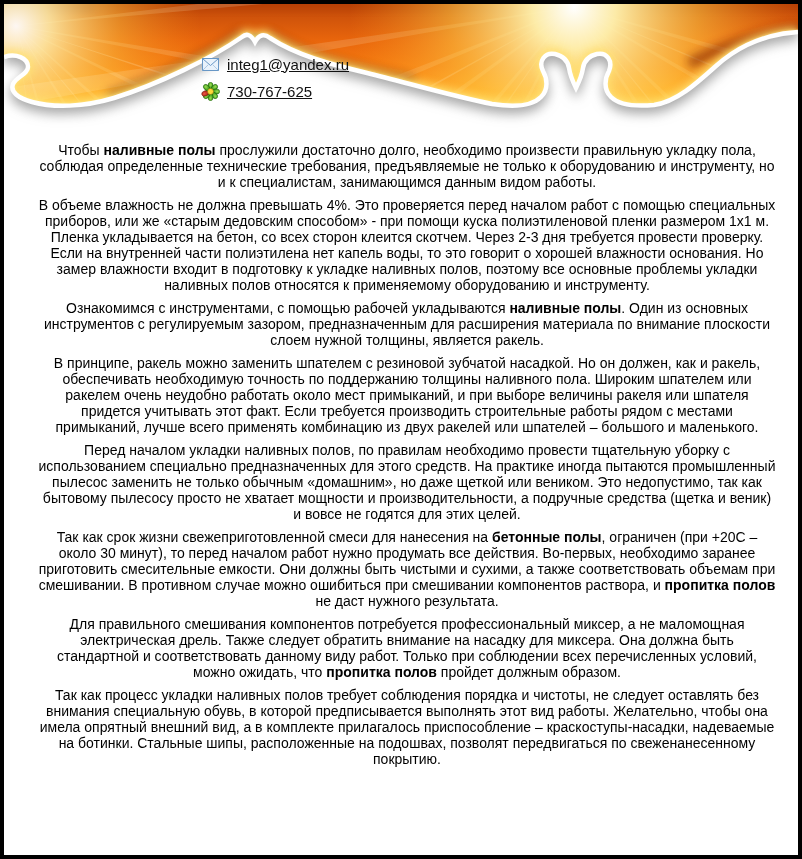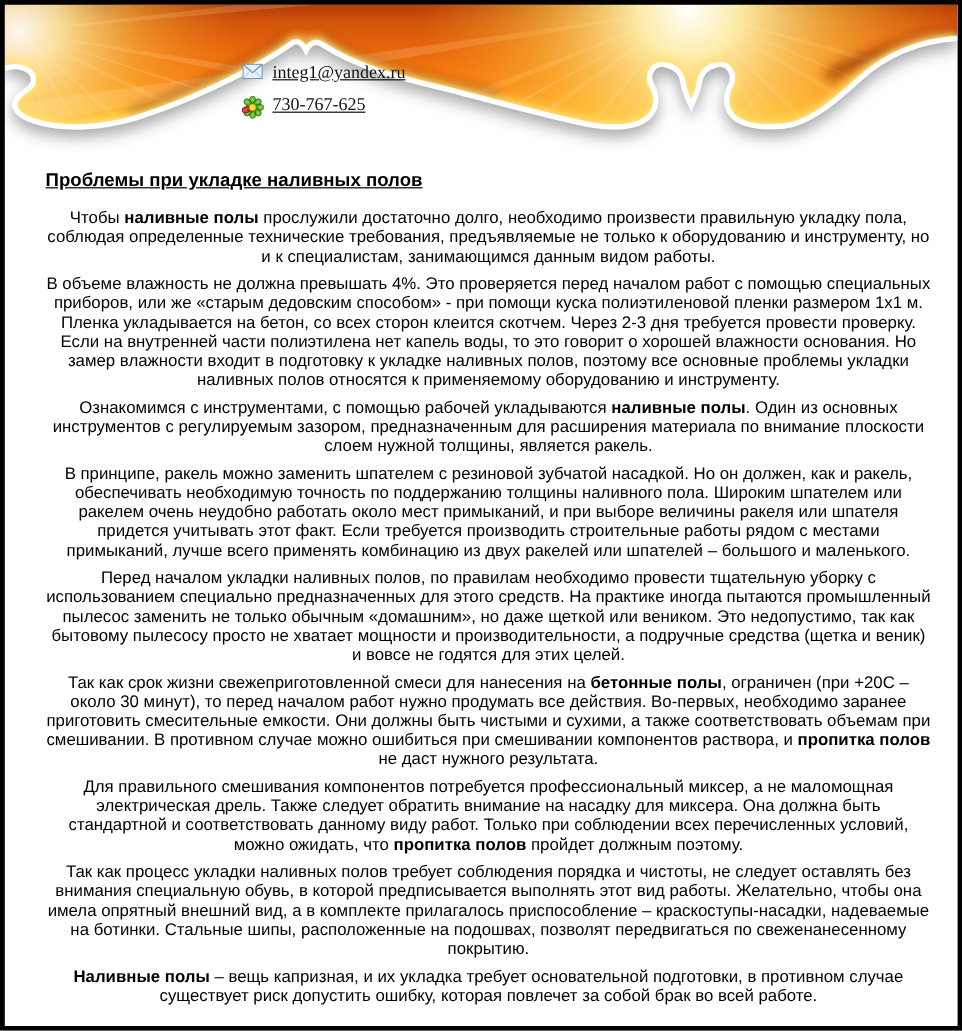--- a/index.html
+++ b/index.html
@@ -9,21 +9,21 @@
     box-sizing:border-box;
     border:4px solid #000;
     background:#fff;
     overflow:hidden;
     font-family:"Liberation Sans", sans-serif;
     color:#000;
   }
   .header{position:relative;width:794px;height:132px;}
   .hdr-svg{display:block;width:794px;height:132px;filter:drop-shadow(0 6px 6px rgba(95,95,95,.55));}
   .contact{position:absolute;left:196px;top:49px;z-index:5;}
-  .contact-row{display:flex;align-items:flex-start;gap:7px;height:22px;margin-bottom:5px;font-family:Liberation Serif, serif;}
+  .contact-row{display:flex;align-items:center;gap:7px;height:22px;margin-bottom:5px;}
   .contact a{color:#111;text-decoration:underline;font-size:15px;cursor:pointer;}
   .icon-wrap{display:inline-flex;align-items:center;justify-content:center;width:20px;}
   .content{padding:6px 22px 0 34px;}
   .content h1{
     font-size:15.5px;font-weight:bold;text-decoration:underline;
     margin:0 0 13px 0;color:#000;
   }
   .content p{font-size:14px;line-height:16px;margin:0 0 7px 0;text-align:center;}
   .content p b{font-weight:bold;}
 </style>
@@ -181,27 +181,25 @@
             </g>
             <circle cx="9.5" cy="9.5" r="3" fill="#ffd83a" stroke="#8a7410" stroke-width="0.6"></circle>
           </svg>
         </span>
         <a>730-767-625</a>
       </div>
     </div>
   </div>
 
   <div class="content">
-    <h1>Проблемы при укладке наливных полов</h1>
     <div id="article-body">
         <p><span>Чтобы </span><b>наливные полы</b><span> прослужили достаточно долго, необходимо произвести правильную укладку пола, соблюдая определенные технические требования, предъявляемые не только к оборудованию и инструменту, но и к специалистам, занимающимся данным видом работы.</span></p>
         <p><span>В объеме влажность не должна превышать 4%. Это проверяется перед началом работ с помощью специальных приборов, или же «старым дедовским способом» - при помощи куска полиэтиленовой пленки размером 1х1 м. Пленка укладывается на бетон, со всех сторон клеится скотчем. Через 2-3 дня требуется провести проверку. Если на внутренней части полиэтилена нет капель воды, то это говорит о хорошей влажности основания. Но замер влажности входит в подготовку к укладке наливных полов, поэтому все основные проблемы укладки наливных полов относятся к применяемому оборудованию и инструменту.</span></p>
         <p><span>Ознакомимся с инструментами, с помощью рабочей укладываются </span><b>наливные полы</b><span>. Один из основных инструментов с регулируемым зазором, предназначенным для расширения материала по внимание плоскости слоем нужной толщины, является ракель.</span></p>
         <p><span>В принципе, ракель можно заменить шпателем с резиновой зубчатой насадкой. Но он должен, как и ракель, обеспечивать необходимую точность по поддержанию толщины наливного пола. Широким шпателем или ракелем очень неудобно работать около мест примыканий, и при выборе величины ракеля или шпателя придется учитывать этот факт. Если требуется производить строительные работы рядом с местами примыканий, лучше всего применять комбинацию из двух ракелей или шпателей – большого и маленького.</span></p>
         <p><span>Перед началом укладки наливных полов, по правилам необходимо провести тщательную уборку с использованием специально предназначенных для этого средств. На практике иногда пытаются промышленный пылесос заменить не только обычным «домашним», но даже щеткой или веником. Это недопустимо, так как бытовому пылесосу просто не хватает мощности и производительности, а подручные средства (щетка и веник) и вовсе не годятся для этих целей.</span></p>
         <p><span>Так как срок жизни свежеприготовленной смеси для нанесения на </span><b>бетонные полы</b><span>, ограничен (при +20С – около 30 минут), то перед началом работ нужно продумать все действия. Во-первых, необходимо заранее приготовить смесительные емкости.  Они должны быть чистыми и сухими, а также соответствовать объемам при смешивании. В противном случае можно ошибиться при смешивании компонентов раствора, и </span><b>пропитка полов</b><span> не даст нужного результата.</span></p>
-        <p><span>Для правильного смешивания компонентов потребуется профессиональный миксер, а не маломощная электрическая дрель. Также следует обратить внимание на насадку для миксера. Она должна быть стандартной и соответствовать данному виду работ. Только при соблюдении всех перечисленных условий, можно ожидать, что </span><b>пропитка полов</b><span> пройдет должным поэтому.</span></p>
+        <p><span>Для правильного смешивания компонентов потребуется профессиональный миксер, а не маломощная электрическая дрель. Также следует обратить внимание на насадку для миксера. Она должна быть стандартной и соответствовать данному виду работ. Только при соблюдении всех перечисленных условий, можно ожидать, что </span><b>пропитка полов</b><span> пройдет должным образом.</span></p>
         <p><span>Так как процесс укладки наливных полов требует соблюдения порядка и чистоты, не следует оставлять без внимания специальную обувь, в которой предписывается выполнять этот вид работы. Желательно, чтобы она имела опрятный внешний вид, а в комплекте прилагалось приспособление – краскоступы-насадки, надеваемые на ботинки. Стальные шипы, расположенные на подошвах, позволят передвигаться по свеженанесенному покрытию.</span></p>
-        <p><b>Наливные полы</b><span> – вещь капризная, и их укладка требует основательной подготовки, в противном случае существует риск допустить ошибку, которая повлечет за собой брак во всей работе.</span></p>
       </div>
   </div>
 
 </div>
 
 </body></html>

